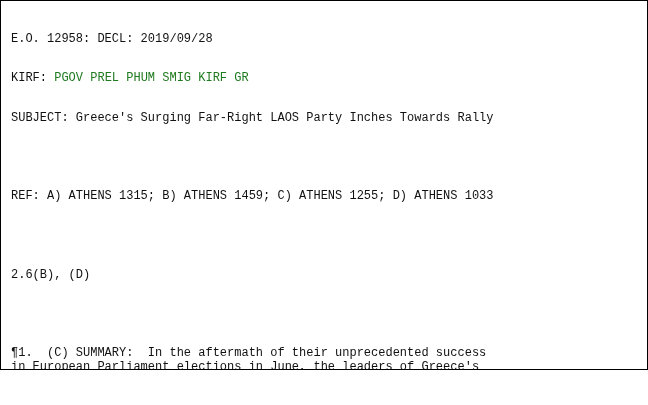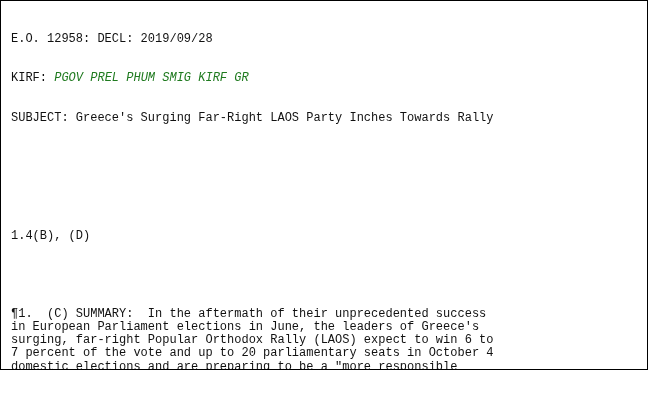--- a/index.html
+++ b/index.html
@@ -25,36 +25,37 @@
     line-height: 13.1px;
     color: #111111;
     white-space: pre-wrap;
     overflow: hidden;
   }
   .line {
     white-space: pre-wrap;
     word-break: break-word;
   }
   .tags-label { color: #111111; }
-  .tag-terms { color: #1f7a1f; font-style: italic; }
+  .tag-terms { color: #1f7a1f; }
   .para {
     margin: 0;
   }
   .blank { height: 13.1px; }
 </style>
 </head>
 <body>
 
 <div id="cable">
   <div class="line">E.O. 12958: DECL: 2019/09/28</div>
   <div class="line"><span class="tags-label">KIRF:</span> <span class="tag-terms">PGOV PREL PHUM SMIG KIRF GR</span></div>
   <div class="line">SUBJECT: Greece's Surging Far-Right LAOS Party Inches Towards Rally</div>
   <div class="blank"></div>
+  <div class="line">REF: A) ATHENS 1315; B) ATHENS 1459; C) ATHENS 1255; D) ATHENS 1033</div>
   <div class="blank"></div>
-  <div class="line">1.4(B), (D)</div>
+  <div class="line">2.6(B), (D)</div>
   <div class="blank"></div>
   <div class="line para" id="summary-paragraph"><span>¶1.  (C) SUMMARY:  In the aftermath of their unprecedented success
 in European Parliament elections in June, the leaders of Greece's
 surging, far-right Popular Orthodox Rally (LAOS) expect to win 6 to
 7 percent of the vote and up to 20 parliamentary seats in October 4
 domestic elections and are preparing to be a "more responsible
 party" on human rights and foreign affairs issues.  Niki Tzavella,
 LAOS' senior Member of European Parliament (MEP) and a party
 strategist, described to Poloff on September 23 how party chief
 Georgios Karatzaferis </span></div>

